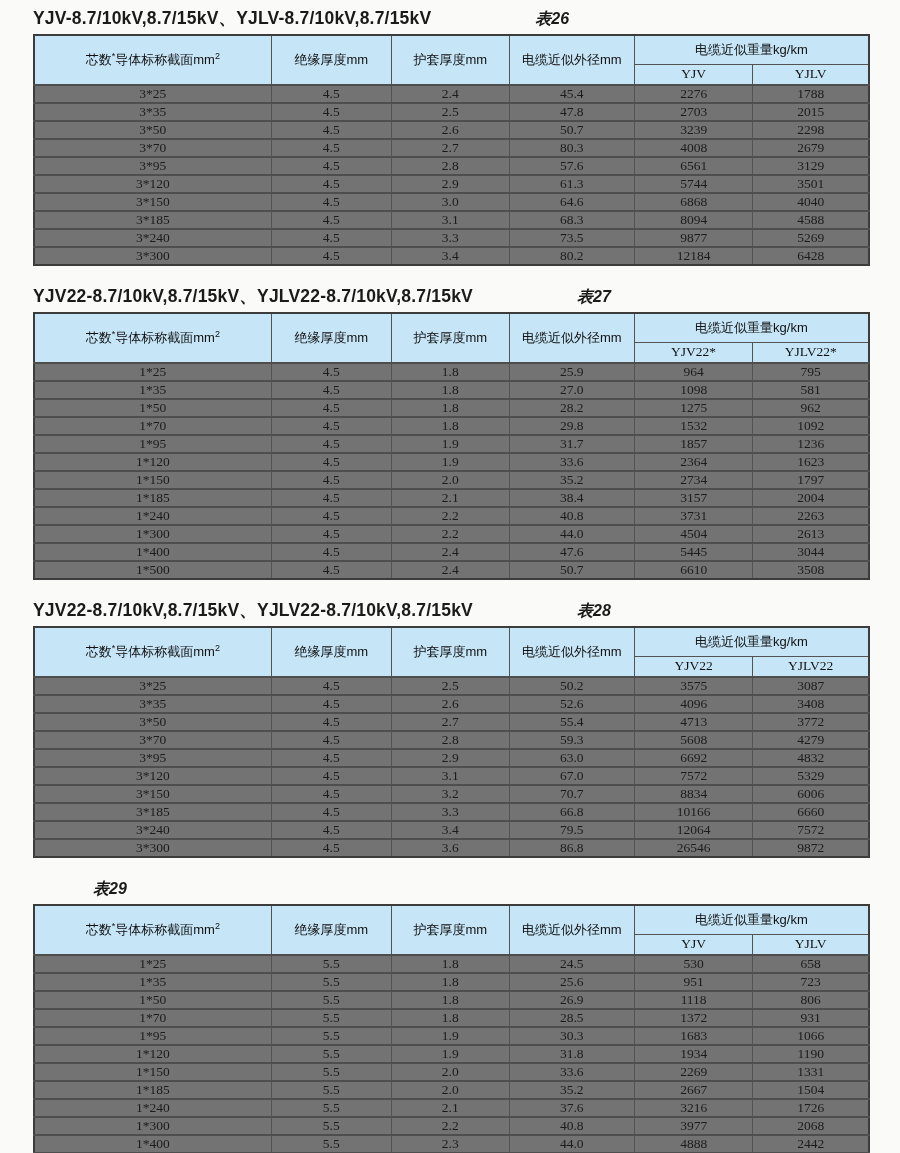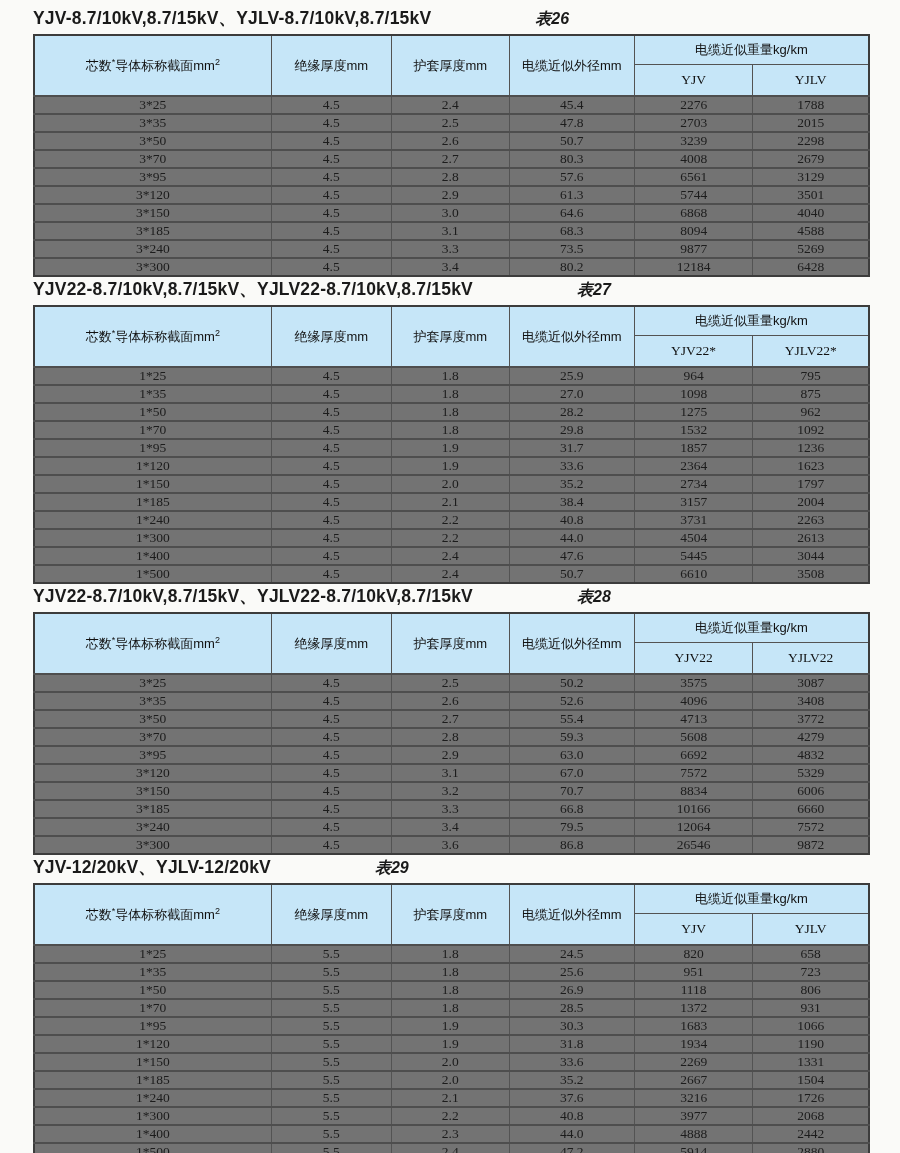--- a/index.html
+++ b/index.html
@@ -6,21 +6,21 @@
   html,body { width:900px; }
   body {
     width:900px; height:1153px;
     background:#fafaf8;
     font-family:"Liberation Sans", sans-serif;
     color:#1a1a1a;
     padding:4px 30px 8px 33px;
     overflow:hidden;
   }
   .table-block { margin-top:2px; }
-  .table-block + .table-block { margin-top:0; }
+  .table-block + .table-block { margin-top:18px; }
   .title-row{
     display:flex;
     justify-content:flex-start;
     align-items:flex-end;
     height:24px;
     margin-bottom:4px;
     padding-right:2px;
     gap:44px;
   }
   .t-title{
@@ -50,21 +50,21 @@
     overflow:hidden;
     white-space:nowrap;
   }
   thead th{
     background:#c6e6f8;
     font-weight:400;
     font-size:13px;
     color:#111;
   }
   thead tr.hrow1 th{ height:29px; }
-  thead tr.hrow2 th{ height:32px; font-family:"Liberation Serif", serif; font-size:13.5px; }
+  thead tr.hrow2 th{ height:21px; font-family:"Liberation Serif", serif; font-size:13.5px; }
   thead th.kweight{ font-size:13px; }
   thead th sup{ font-size:9px; line-height:0; }
   thead{ border-bottom:2px solid #3c3c3c; }
   tbody td{
     height:17px;
     font-family:"Liberation Serif", serif;
     font-size:13.5px;
     color:#1c1c1c;
     border-top-width:2px;
     border-top-color:#4e4e4e;
@@ -220,21 +220,21 @@
           <td>25.9</td>
           <td>964</td>
           <td>795</td>
         </tr>
         <tr>
           <td>1*35</td>
           <td>4.5</td>
           <td>1.8</td>
           <td>27.0</td>
           <td>1098</td>
-          <td>875</td>
+          <td>581</td>
         </tr>
         <tr>
           <td>1*50</td>
           <td>4.5</td>
           <td>1.8</td>
           <td>28.2</td>
           <td>1275</td>
           <td>962</td>
         </tr>
         <tr>
@@ -420,21 +420,20 @@
           <td>86.8</td>
           <td>26546</td>
           <td>9872</td>
         </tr>
       </tbody>
   </table>
 </section>
 
 <section class="table-block">
   <div class="title-row">
-    <div class="t-title">YJV-12/20kV、YJLV-12/20kV</div>
     <div class="t-no">表29</div>
   </div>
   <table>
     <colgroup>
       <col style="width:28.4%">
         <col style="width:14.4%">
         <col style="width:14.1%">
       <col style="width:15.0%">
         <col style="width:14.2%">
         <col style="width:13.9%">
@@ -451,21 +450,21 @@
         <th>YJV</th>
         <th>YJLV</th>
       </tr>
     </thead>
     <tbody>
         <tr>
           <td>1*25</td>
           <td>5.5</td>
           <td>1.8</td>
           <td>24.5</td>
-          <td>820</td>
+          <td>530</td>
           <td>658</td>
         </tr>
         <tr>
           <td>1*35</td>
           <td>5.5</td>
           <td>1.8</td>
           <td>25.6</td>
           <td>951</td>
           <td>723</td>
         </tr>

